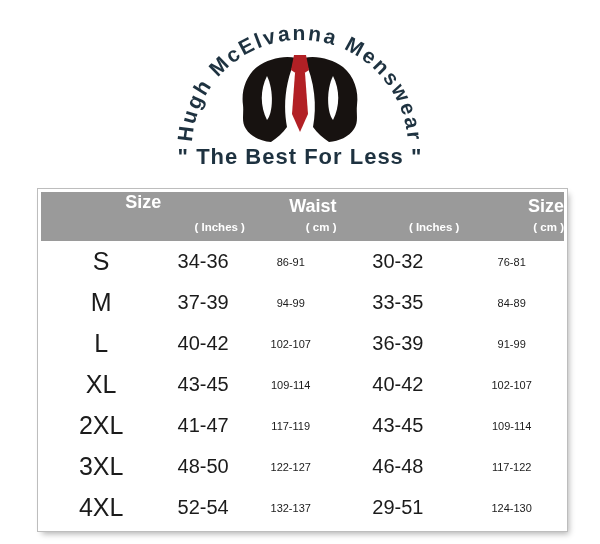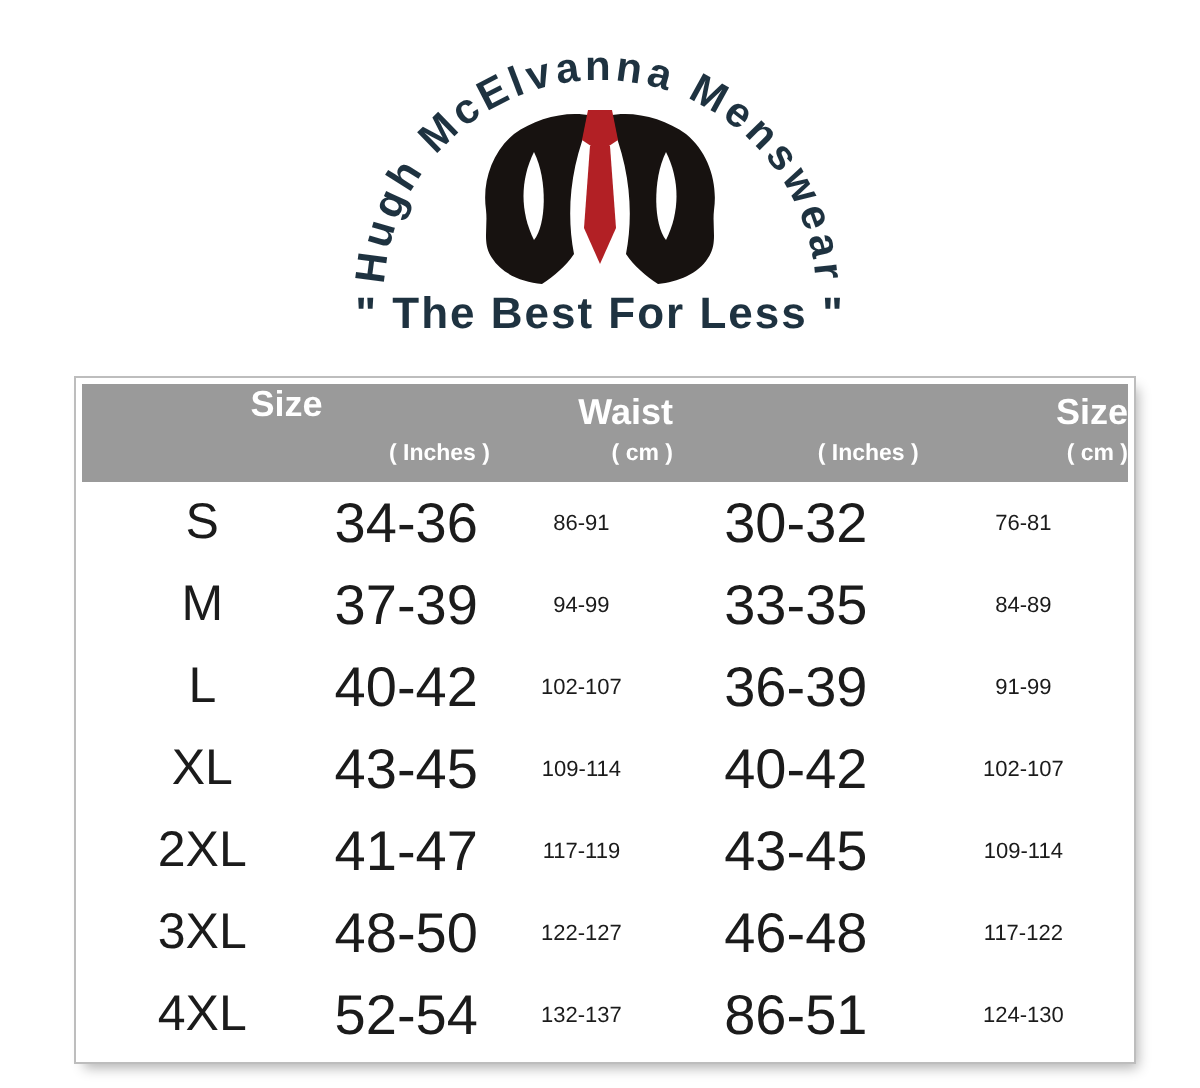--- a/index.html
+++ b/index.html
@@ -48,21 +48,21 @@
   th.size-head { vertical-align: top; padding-top: 9px; }
   .hrow2 th { font-size: 11.5px; height: 20px; vertical-align: top; padding-bottom: 5px; margin-top: 12px; }
   .size-table tbody td {
     text-align: center;
     vertical-align: middle;
     height: 41px;
     color: #1b1b1b;
     padding: 0;
   }
   td.c-size { font-size: 25px; }
-  td.c-in  { font-size: 28px; }
+  td.c-in  { font-size: 20px; }
   td.c-cm  { font-size: 11px; }
 </style>
 </head>
 <body>
 
 <div class="logo-wrap">
   <svg width="600" height="184" viewBox="0 0 600 184">
     <defs>
       <path id="brandArc" d="M 192,148 A 108,108 0 0 1 408,148" fill="none"></path>
     </defs>
@@ -147,18 +147,18 @@
         <td class="c-size">3XL</td>
         <td class="c-in">48-50</td>
         <td class="c-cm">122-127</td>
         <td class="c-in">46-48</td>
         <td class="c-cm">117-122</td>
       </tr>
       <tr>
         <td class="c-size">4XL</td>
         <td class="c-in">52-54</td>
         <td class="c-cm">132-137</td>
-        <td class="c-in">86-51</td>
+        <td class="c-in">29-51</td>
         <td class="c-cm">124-130</td>
       </tr>
     </tbody>
   </table>
 </div>
 
 </body></html>

